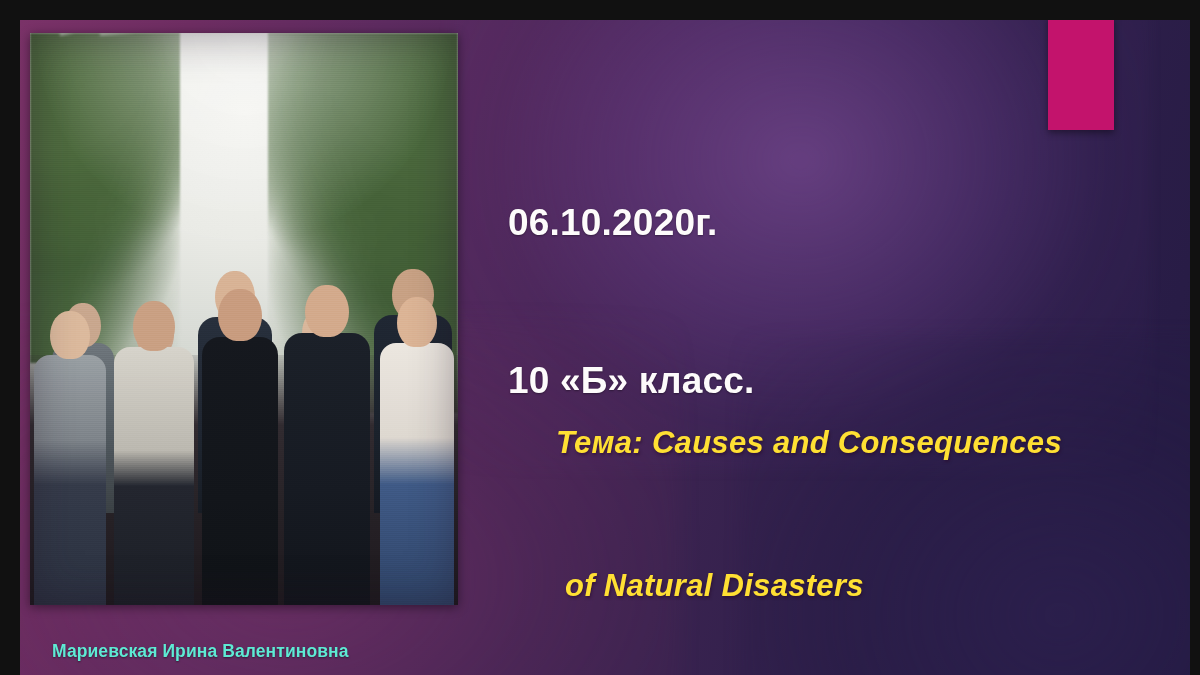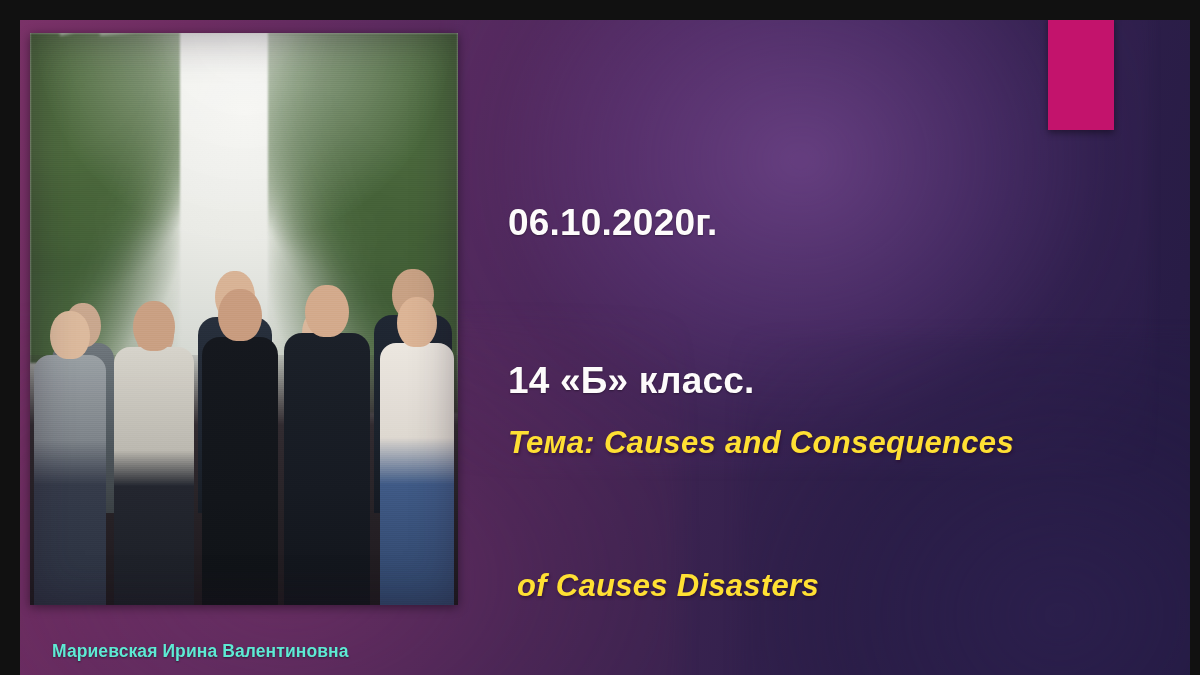--- a/index.html
+++ b/index.html
@@ -153,21 +153,21 @@
     position:absolute; left:468px; top:300px; width:700px;
     color:#ffe033;
     font-size:31px;
     font-weight:700;
     font-style:italic;
     line-height:41px;
     letter-spacing:.3px;
     white-space:pre-wrap;
     text-shadow:1px 2px 3px rgba(40,10,40,0.55);
   }
-  .theme .ln{ display:block; }
+  .theme .ln{ display:block;margin-left:48px; }
 
   
   .credit{
     position:absolute; left:12px; top:600px; width:470px;
     color:#5eead4;
     font-size:17.5px;
     font-weight:700;
     line-height:23px;
     letter-spacing:.1px;
     text-shadow:0 1px 2px rgba(0,0,0,0.45);
@@ -228,25 +228,25 @@
         <div class="head" style="width:40px; height:50px; top:-46px; background:#dcb496;"></div>
       </div>
     </div>
 
     <div class="ph-grain"></div>
     <div class="ph-vig"></div>
   </div>
 
   <div class="headline">
     <span class="ln">06.10.2020г.</span>
-    <span class="ln">14 «Б» класс.</span>
+    <span class="ln">10 «Б» класс.</span>
   </div>
 
   <div class="theme">
     <span class="ln">Тема: Causes and Consequences</span>
-    <span class="ln"> of Causes Disasters</span>
+    <span class="ln"> of Natural Disasters</span>
   </div>
 
   <div class="credit">
     <span class="ln">Мариевская Ирина Валентиновна</span>
   </div>
 
 </div>
 
 </body></html>

